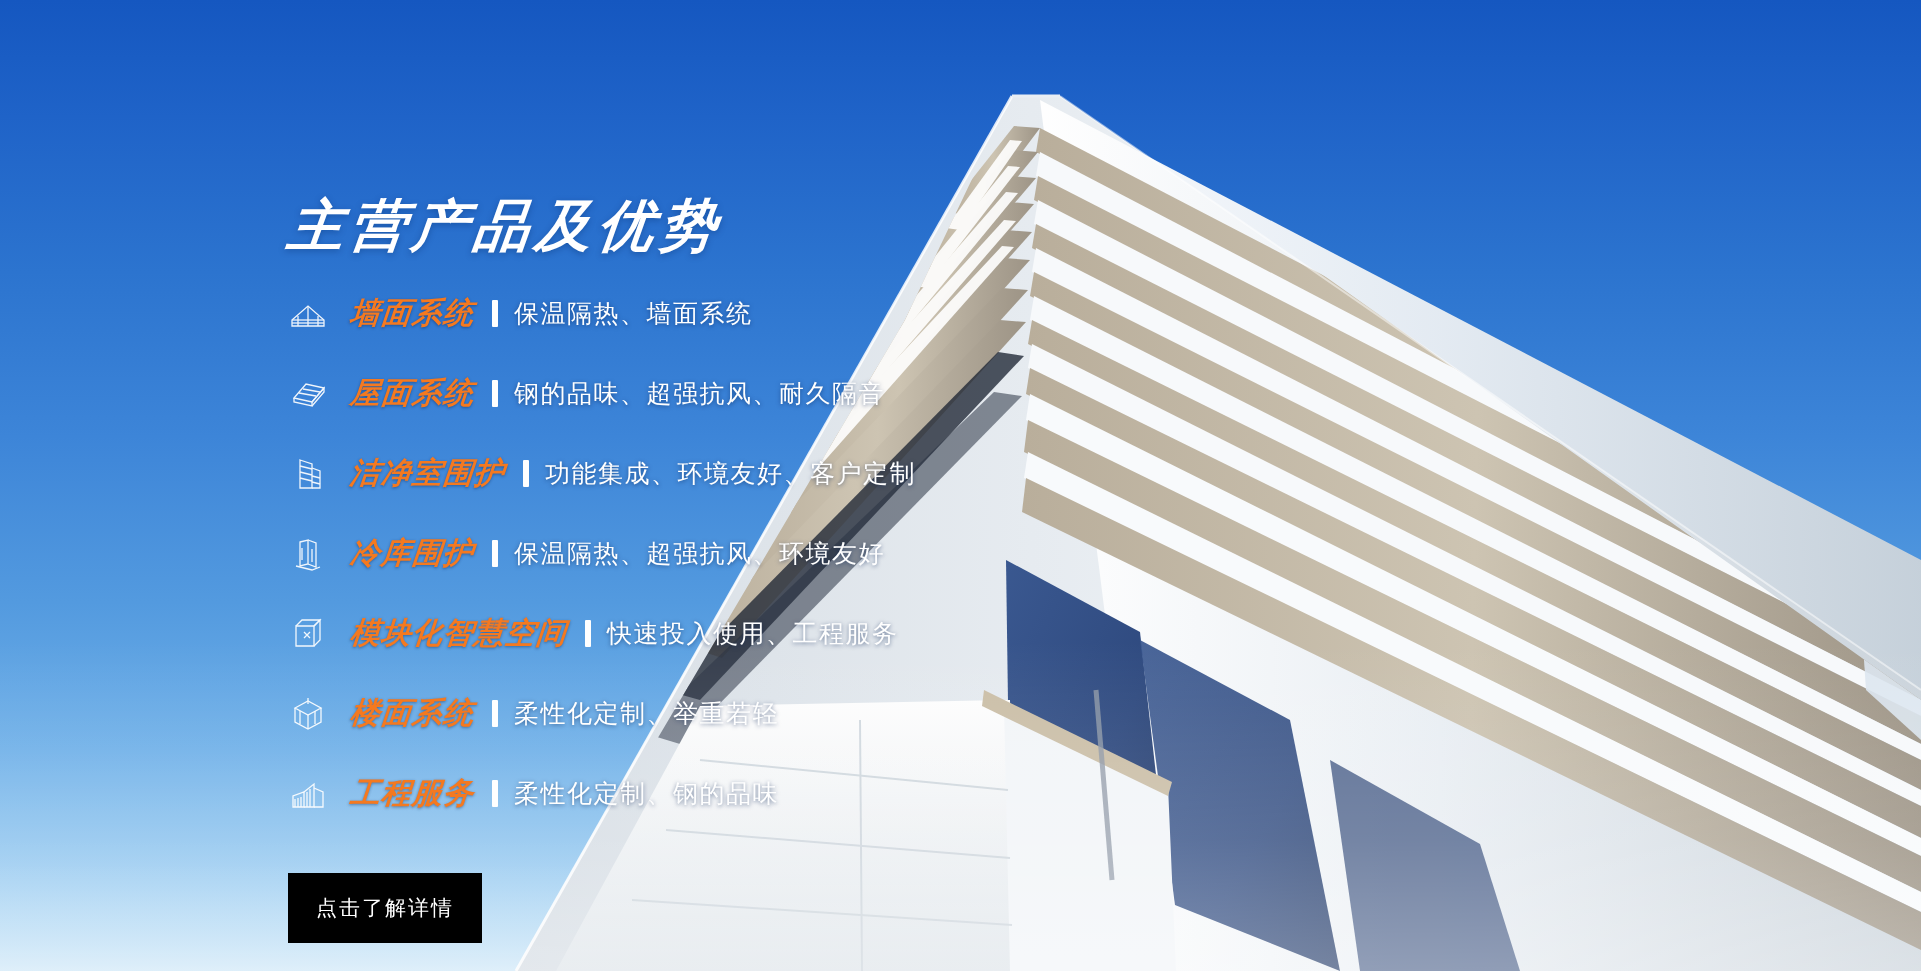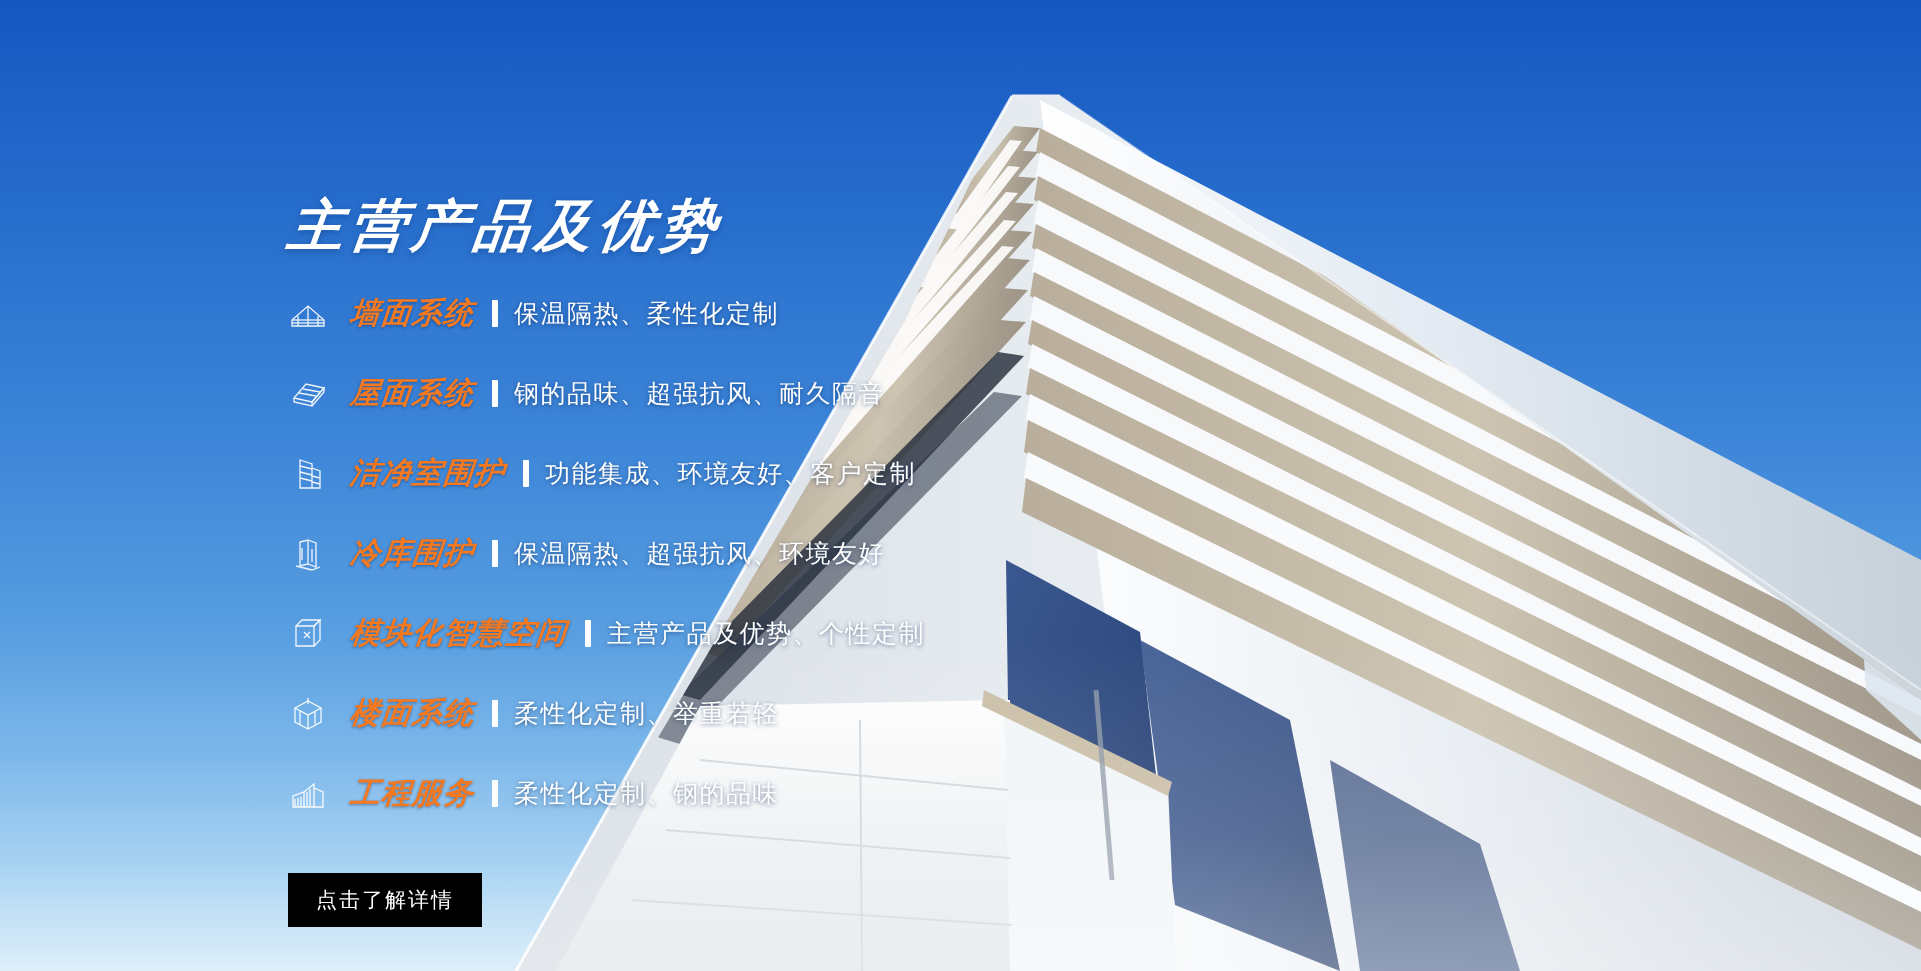--- a/index.html
+++ b/index.html
@@ -98,21 +98,21 @@
     text-shadow:0 1px 4px rgba(0,30,80,.55);
   }
 
   #cta {
     display:inline-block;
     margin-top:22px;
     background:#000000;
     color:#ffffff;
     font-size:21px;
     letter-spacing:2px;
-    padding:13px 28px;
+    padding:21px 28px;
     border:none;
     cursor:pointer;
     font-family:"Liberation Sans","DejaVu Sans",sans-serif;
   }
 </style>
 </head>
 <body>
 
 <div id="hero">
 
@@ -256,21 +256,21 @@
           <path d="M4 26 L20 12 L36 26 L36 32 L4 32 Z"></path>
           <path d="M4 26 L36 26"></path>
             <path d="M20 12 L20 32"></path>
           <path d="M10 22 L10 32"></path>
             <path d="M30 22 L30 32"></path>
           <path d="M4 29 L36 29"></path>
         </svg>
       </span>
       <span class="feature-name">墙面系统</span>
       <span class="feature-sep"></span>
-      <span class="feature-desc">保温隔热、柔性化定制</span>
+      <span class="feature-desc">保温隔热、墙面系统</span>
     </div>
 
     
     <div class="feature-row">
       <span class="feature-icon">
         <svg width="40" height="40" viewBox="0 0 40 40" fill="none" stroke="#ffffff" stroke-width="1.3">
           <path d="M6 24 L18 10 L36 14 L24 28 Z"></path>
           <path d="M6 24 L6 28 L24 32 L24 28"></path>
           <path d="M24 28 L36 14 L36 18 L24 32"></path>
           <path d="M11 19 L28 22"></path>
@@ -321,21 +321,21 @@
       <span class="feature-icon">
         <svg width="40" height="40" viewBox="0 0 40 40" fill="none" stroke="#ffffff" stroke-width="1.3">
           <path d="M8 12 L8 32 L26 32 L26 12 Z"></path>
           <path d="M8 12 L14 6 L32 6 L26 12"></path>
           <path d="M26 12 L32 6 L32 26 L26 32"></path>
           <path d="M16 18 L22 24 M22 18 L16 24"></path>
         </svg>
       </span>
       <span class="feature-name">模块化智慧空间</span>
       <span class="feature-sep"></span>
-      <span class="feature-desc">主营产品及优势、个性定制</span>
+      <span class="feature-desc">快速投入使用、工程服务</span>
     </div>
 
     
     <div class="feature-row">
       <span class="feature-icon">
         <svg width="40" height="40" viewBox="0 0 40 40" fill="none" stroke="#ffffff" stroke-width="1.3">
           <path d="M7 14 L20 7 L33 14 L20 21 Z"></path>
           <path d="M7 14 L7 28 L20 35 L33 28 L33 14"></path>
           <path d="M20 21 L20 35"></path>
           <path d="M12 17 L12 30"></path>

